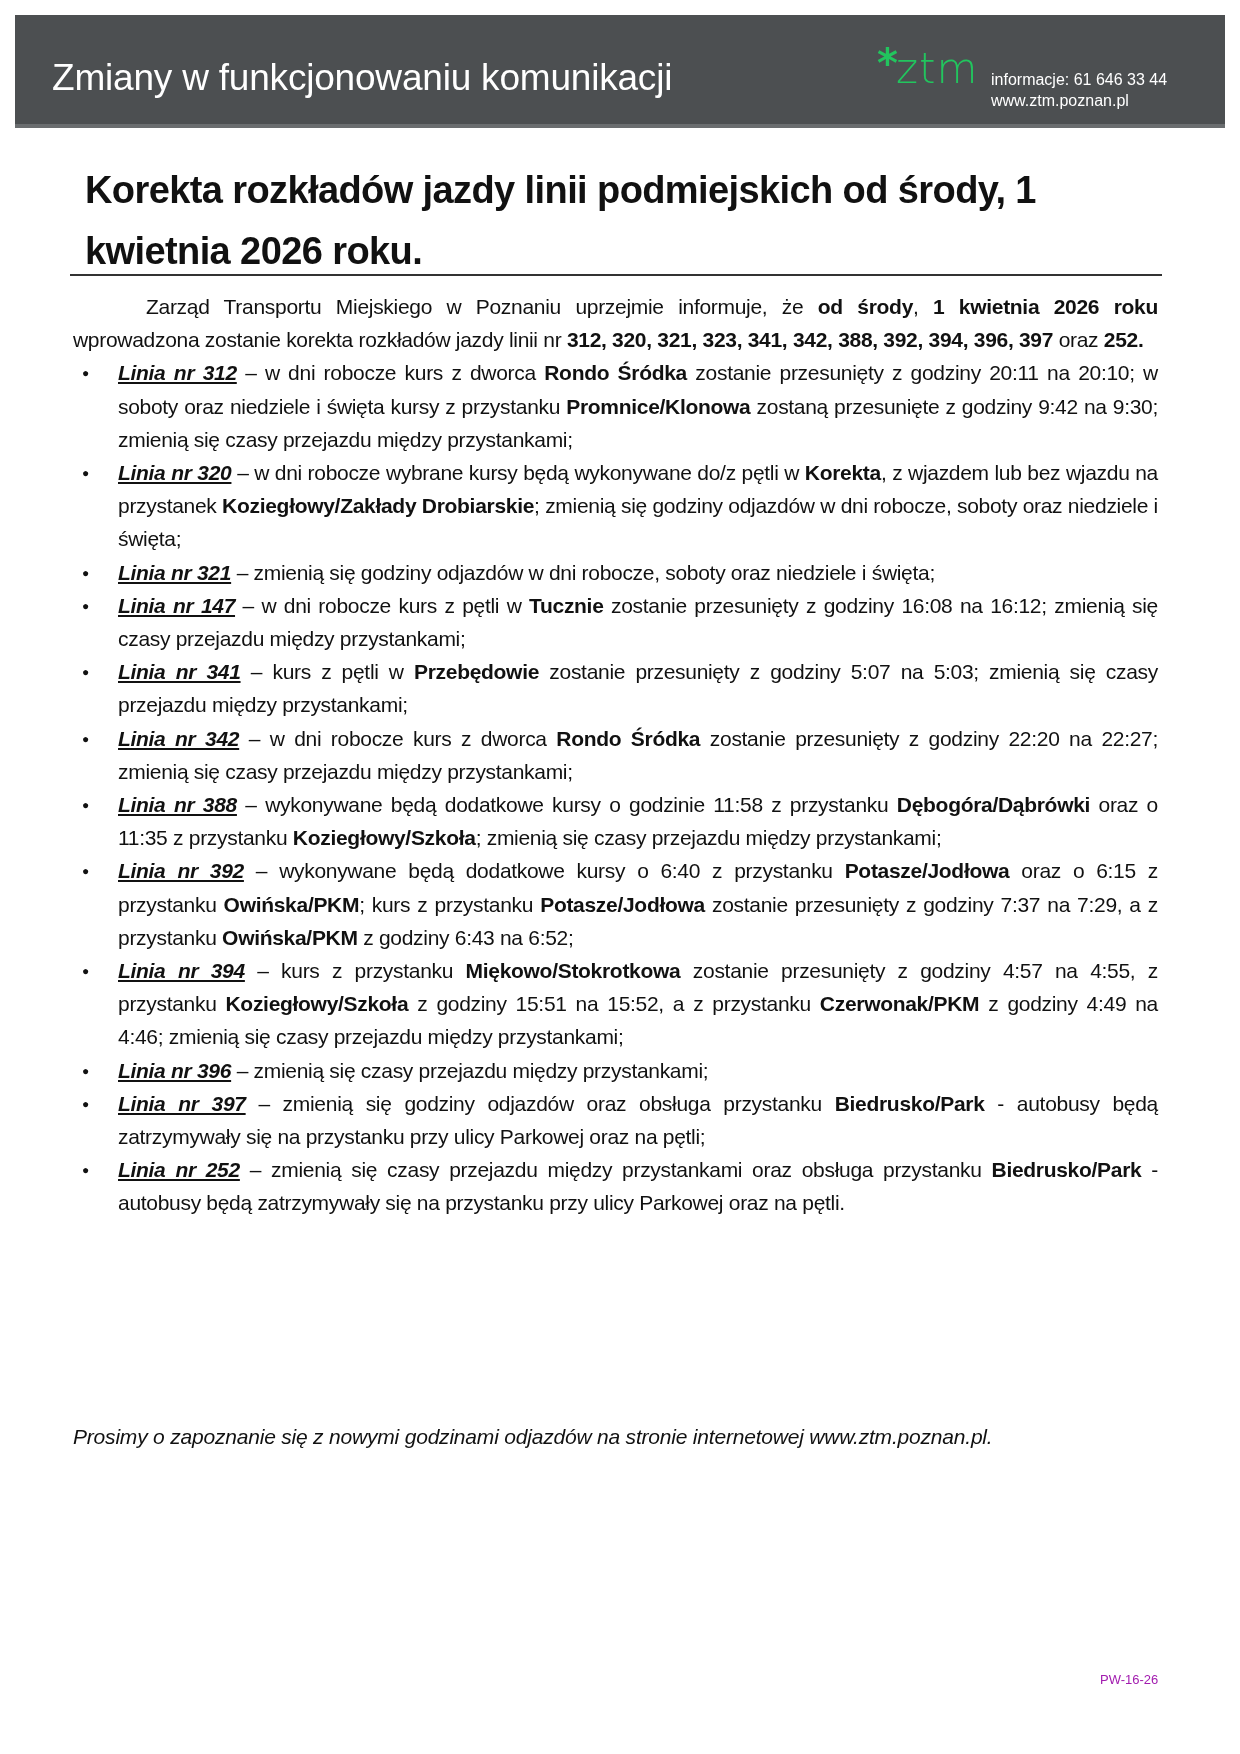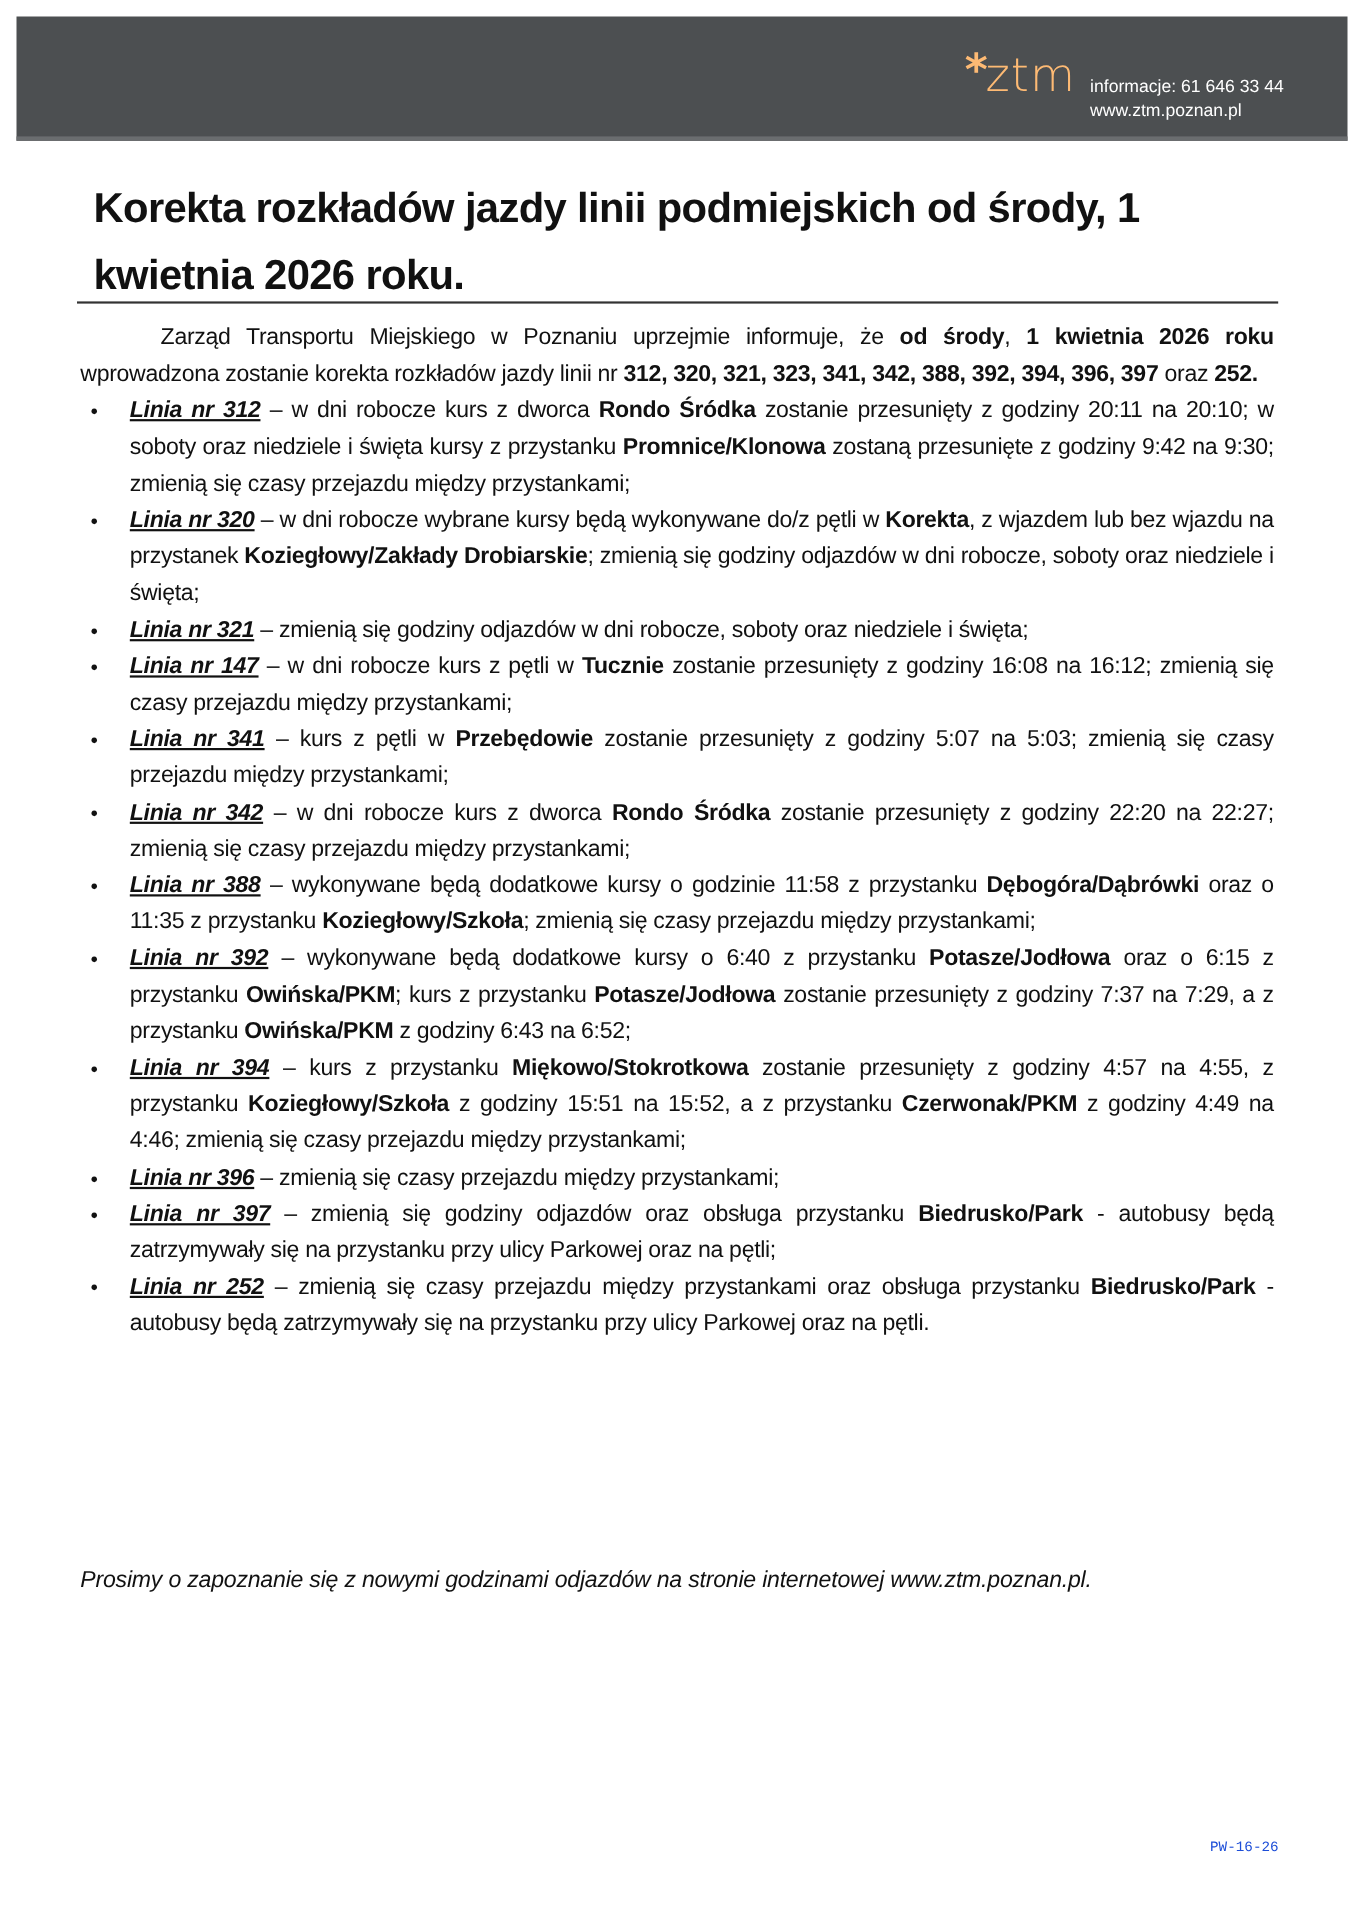--- a/index.html
+++ b/index.html
@@ -2,21 +2,21 @@
 <html><head>
 <meta charset="utf-8">
 <style>
   html, body { margin: 0; padding: 0; background: #ffffff; }
   body { width: 1240px; height: 1754px; position: relative; overflow: hidden;
          font-family: "Liberation Sans", sans-serif; color: #111; }
   .header { position: absolute; left: 15px; top: 15px; width: 1210px; height: 113px;
             background: #4c4f51; border-bottom: 4px solid #6a6d6f; box-sizing: border-box; }
   .header-title { position: absolute; left: 37px; top: 42px; font-size: 37px; color: #fff;
                   font-family: "Liberation Sans", sans-serif; letter-spacing: -0.2px; }
-  .logo { position: absolute; left: 862px; top: 33px; color: #fdba74; font-size: 42px;
+  .logo { position: absolute; left: 862px; top: 33px; color: #22c55e; font-size: 42px;
           font-family: "DejaVu Sans", sans-serif; font-weight: 200; line-height: 1; }
   .logo .star { font-size: 40px; font-weight: bold; position: relative; top: -6px; margin-right: -2px; }
   .logo .ztm { letter-spacing: 1px; }
   .contact { position: absolute; left: 976px; top: 54px; color: #fff; font-size: 16px; line-height: 21px; }
 
   .main-title { position: absolute; left: 73px; top: 148px; width: 1100px; font-size: 38px;
                 font-weight: bold; line-height: 61px; letter-spacing: -0.6px;
                 font-family: "Liberation Sans", sans-serif; }
   .rule { position: absolute; left: 70px; top: 274px; width: 1092px; height: 2px; background: #333; }
 
@@ -24,26 +24,27 @@
              line-height: 33.2px; font-family: "Liberation Sans Narrow", "Liberation Sans", sans-serif; }
   .intro { text-align: justify; text-indent: 73px; margin: 0; letter-spacing: -0.3px; }
   ul.items { list-style: none; padding: 0; margin: 0; }
   ul.items li { position: relative; padding-left: 45px; text-align: justify; letter-spacing: -0.3px; }
   ul.items li .bullet { position: absolute; left: 9px; top: 0; font-size: 20px; }
   .line-label { font-weight: bold; text-decoration: underline; font-style: italic; }
   b { font-weight: bold; }
 
   .closing { position: absolute; left: 73px; top: 1420px; width: 1085px; font-size: 21px;
              line-height: 33px; text-align: justify; letter-spacing: -0.2px; margin: 0; font-style: italic; }
-  .footer-code { position: absolute; left: 1100px; top: 1672px; font-size: 13px; color: #1d4ed8; font-family: Liberation Mono, monospace; }
+  .footer-code { position: absolute; left: 1100px; top: 1672px; font-size: 13px; color: #a21caf; }
 </style>
 </head>
 <body>
 
 <div class="header">
+  <div class="header-title">Zmiany w funkcjonowaniu komunikacji</div>
   <div class="logo">
     <span class="star">*</span><span class="ztm">ztm</span>
   </div>
   <div class="contact">
     <div>informacje: 61 646 33 44</div>
     <div>www.ztm.poznan.pl</div>
   </div>
 </div>
 
 <h1 class="main-title" style="margin:12px;">Korekta rozkładów jazdy linii podmiejskich od środy, 1 kwietnia 2026 roku.</h1>

